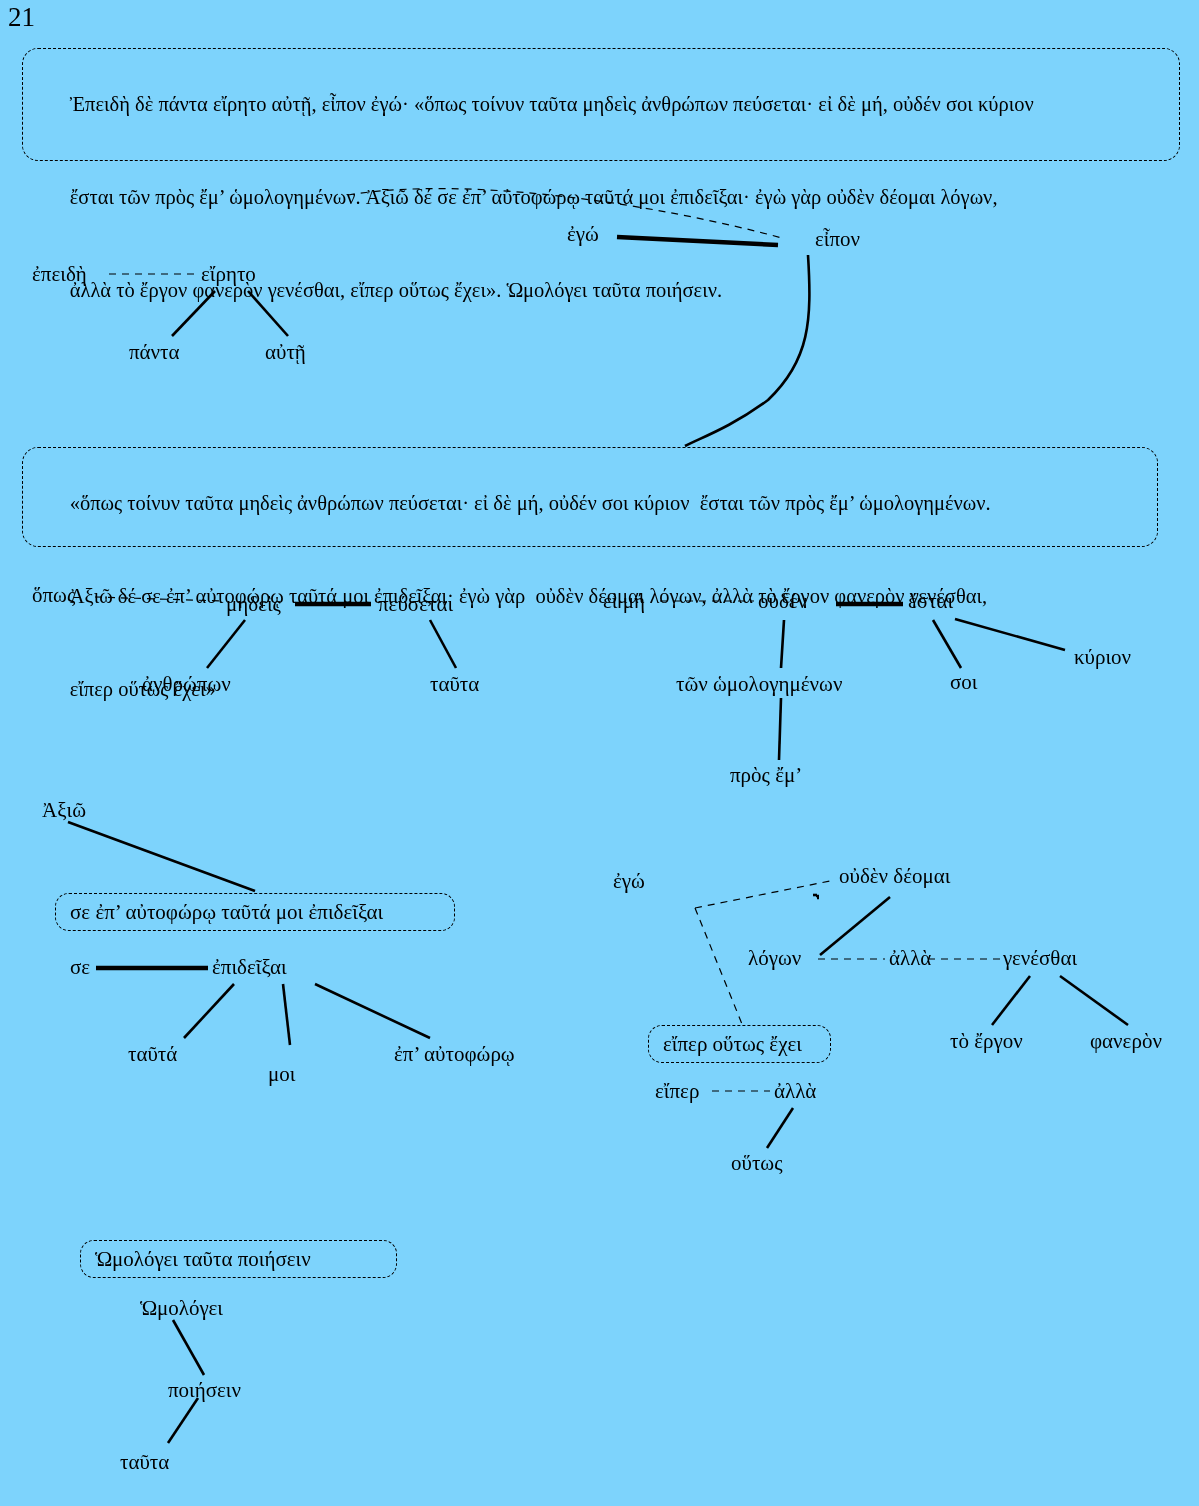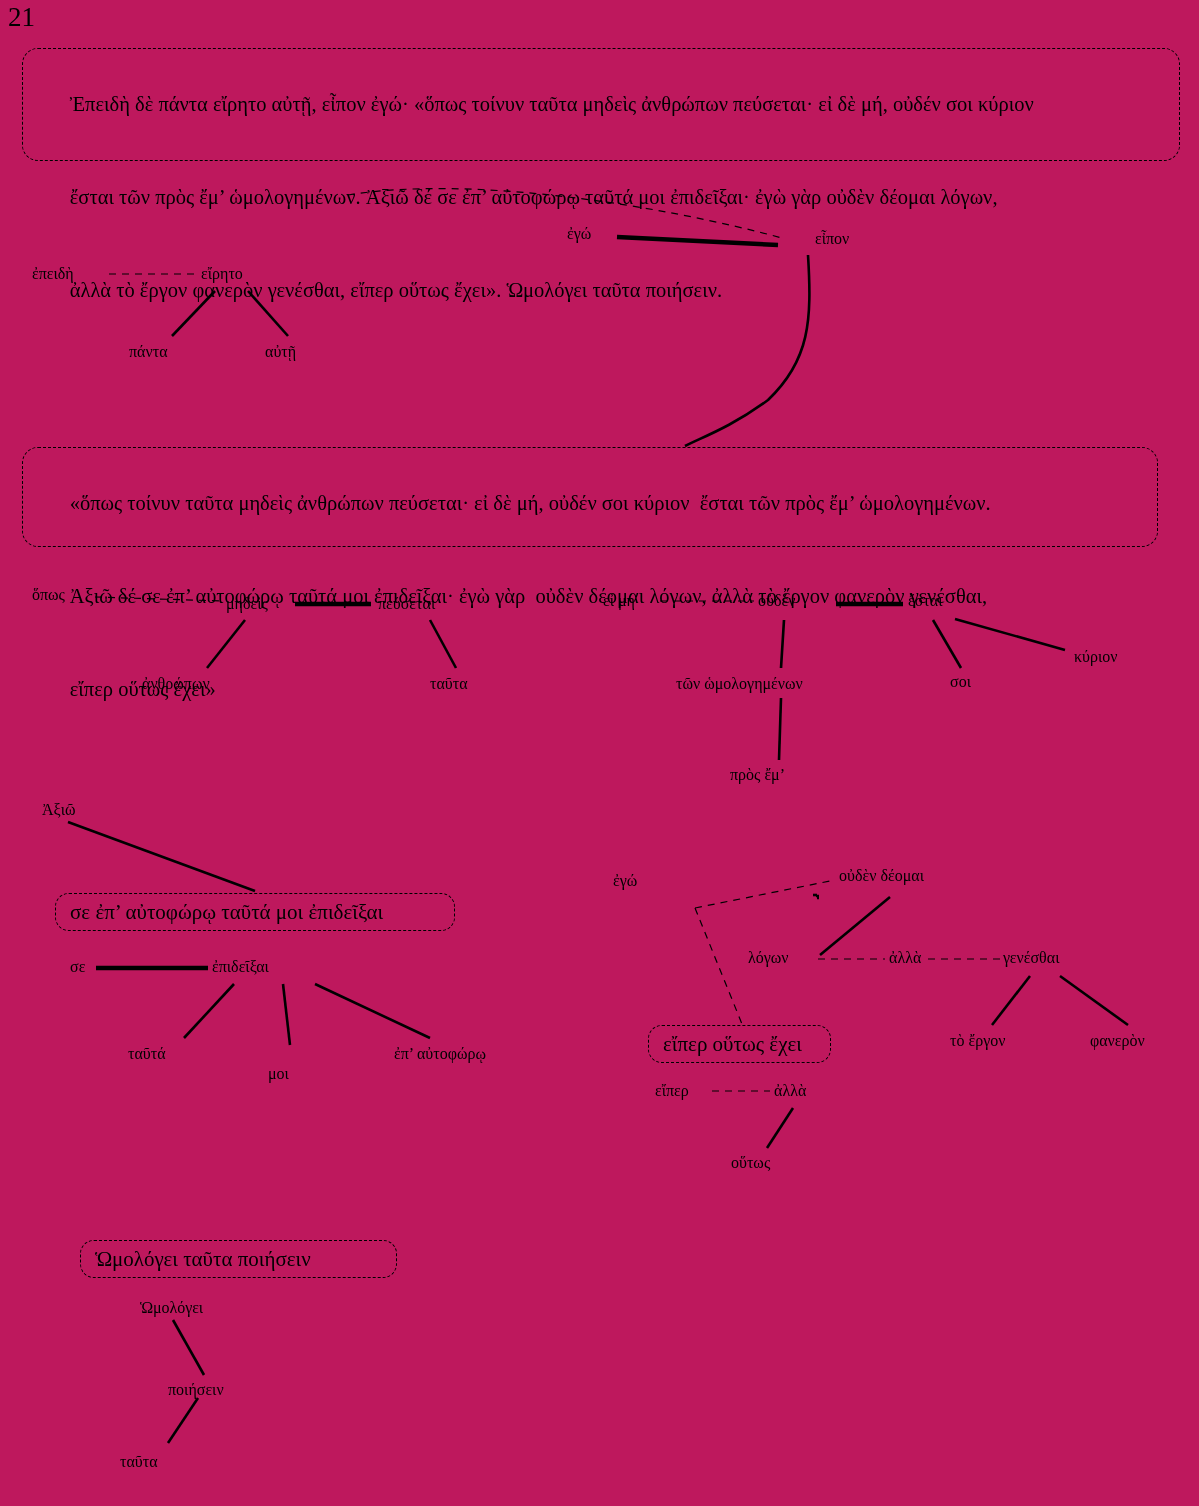--- a/index.html
+++ b/index.html
@@ -4,21 +4,21 @@
 <style>
   html, body {
     margin: 0;
     padding: 0;
     background: #ffffff;
   }
   #page {
     position: relative;
     width: 1199px;
     height: 1506px;
-    background: #be185d;
+    background: #7dd3fc;
     font-family: "Liberation Serif", "DejaVu Serif", serif;
     color: #000000;
     overflow: hidden;
   }
   
   .page-number {
     position: absolute;
     left: 8px;
     top: 4px;
     font-size: 27px;
@@ -45,21 +45,21 @@
   }
   .box-text.small {
     font-size: 21px;
     line-height: 26px;
     padding: 5px 14px 5px 14px;
     white-space: nowrap;
   }
   
   .node {
     position: absolute;
-    font-size: 16px;
+    font-size: 21px;
     line-height: 24px;
     white-space: nowrap;
     transform: translate(-50%, 0);
   }
   .node.left {
     transform: translate(0, 0);
   }
   
   svg.links {
     position: absolute;

